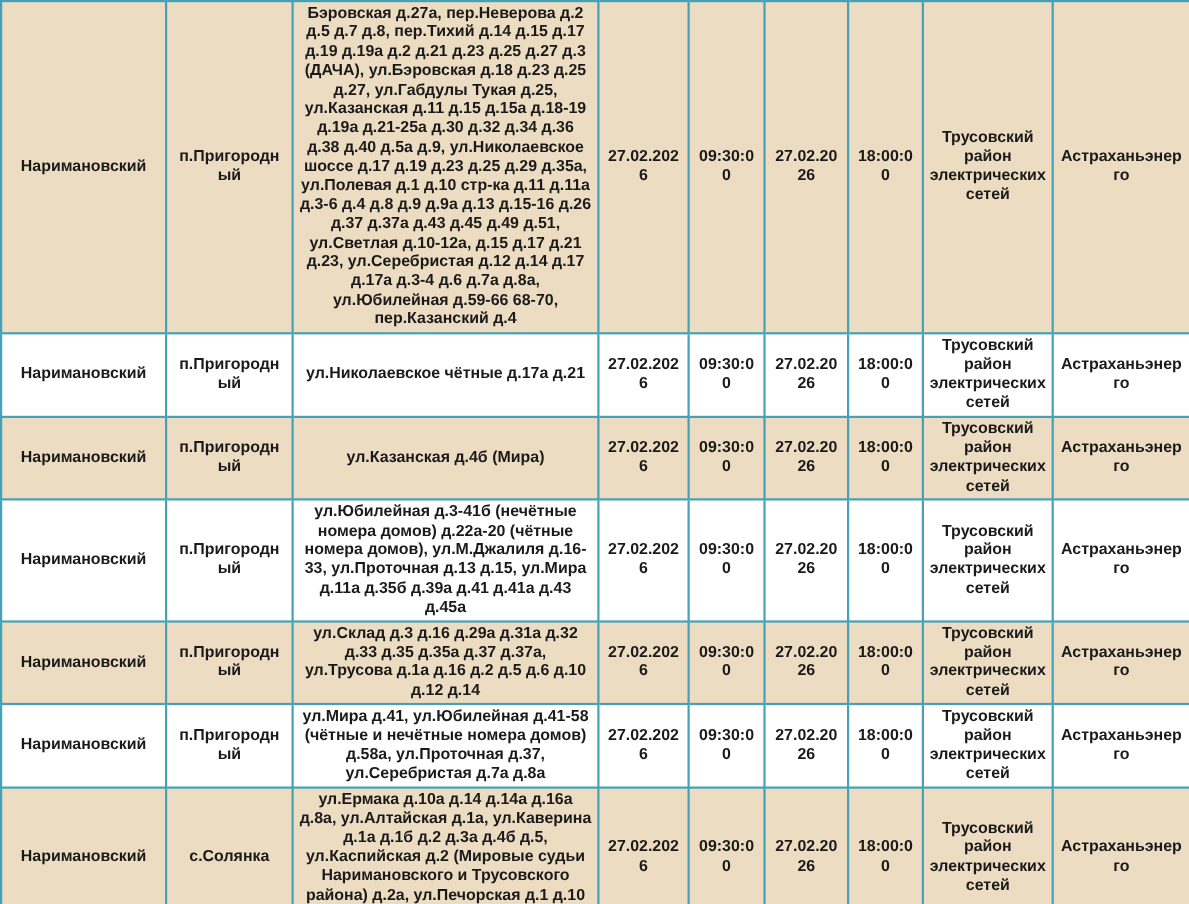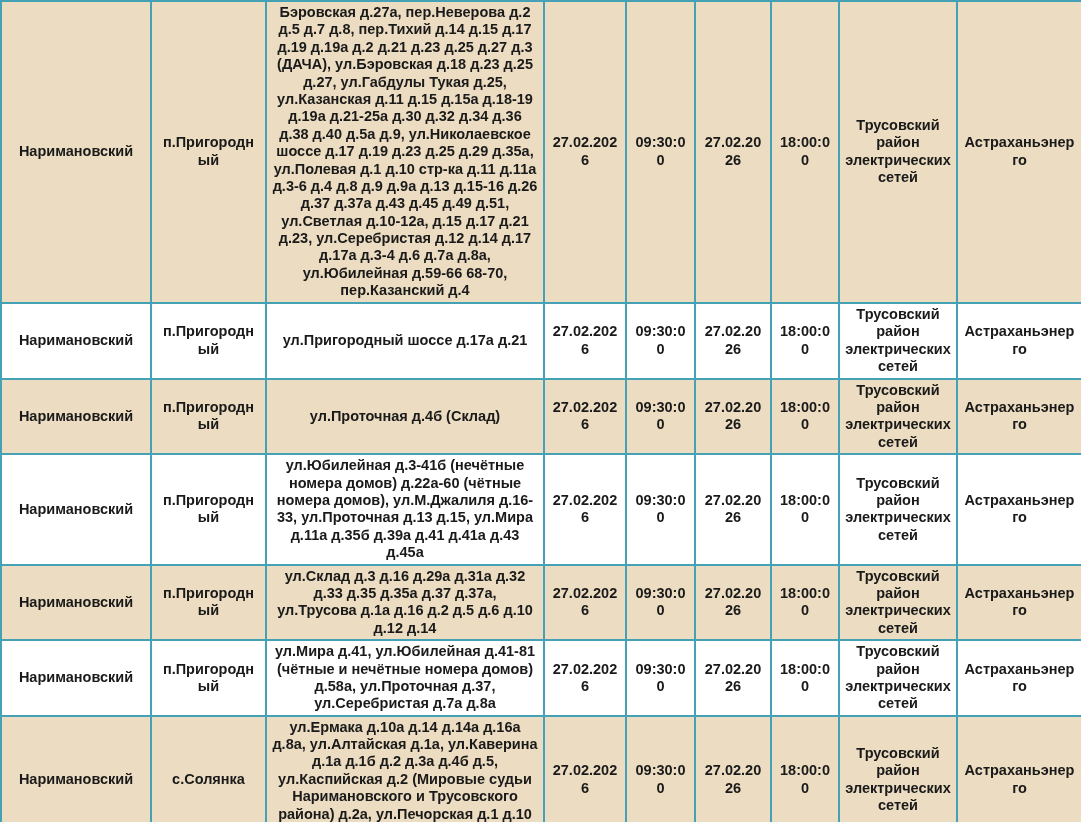--- a/index.html
+++ b/index.html
@@ -73,43 +73,43 @@
         <td class="col-date-start">27.02.2026</td>
         <td class="col-time-start">09:30:00</td>
         <td class="col-date-end">27.02.2026</td>
         <td class="col-time-end">18:00:00</td>
         <td class="col-network">Трусовский район электрических сетей</td>
         <td class="col-company">Астраханьэнерго</td>
       </tr>
       <tr>
         <td class="col-district">Наримановский</td>
         <td class="col-settlement">п.Пригородный</td>
-        <td class="col-addresses">ул.Пригородный шоссе д.17а д.21</td>
+        <td class="col-addresses">ул.Николаевское чётные д.17а д.21</td>
         <td class="col-date-start">27.02.2026</td>
         <td class="col-time-start">09:30:00</td>
         <td class="col-date-end">27.02.2026</td>
         <td class="col-time-end">18:00:00</td>
         <td class="col-network">Трусовский район электрических сетей</td>
         <td class="col-company">Астраханьэнерго</td>
       </tr>
       <tr>
         <td class="col-district">Наримановский</td>
         <td class="col-settlement">п.Пригородный</td>
-        <td class="col-addresses">ул.Проточная д.4б (Склад)</td>
+        <td class="col-addresses">ул.Казанская д.4б (Мира)</td>
         <td class="col-date-start">27.02.2026</td>
         <td class="col-time-start">09:30:00</td>
         <td class="col-date-end">27.02.2026</td>
         <td class="col-time-end">18:00:00</td>
         <td class="col-network">Трусовский район электрических сетей</td>
         <td class="col-company">Астраханьэнерго</td>
       </tr>
       <tr>
         <td class="col-district">Наримановский</td>
         <td class="col-settlement">п.Пригородный</td>
-        <td class="col-addresses">ул.Юбилейная д.3-41б (нечётные номера домов) д.22а-60 (чётные номера домов), ул.М.Джалиля д.16-33, ул.Проточная д.13 д.15, ул.Мира д.11а д.35б д.39а д.41 д.41а д.43 д.45а</td>
+        <td class="col-addresses">ул.Юбилейная д.3-41б (нечётные номера домов) д.22а-20 (чётные номера домов), ул.М.Джалиля д.16-33, ул.Проточная д.13 д.15, ул.Мира д.11а д.35б д.39а д.41 д.41а д.43 д.45а</td>
         <td class="col-date-start">27.02.2026</td>
         <td class="col-time-start">09:30:00</td>
         <td class="col-date-end">27.02.2026</td>
         <td class="col-time-end">18:00:00</td>
         <td class="col-network">Трусовский район электрических сетей</td>
         <td class="col-company">Астраханьэнерго</td>
       </tr>
       <tr>
         <td class="col-district">Наримановский</td>
         <td class="col-settlement">п.Пригородный</td>
@@ -117,21 +117,21 @@
         <td class="col-date-start">27.02.2026</td>
         <td class="col-time-start">09:30:00</td>
         <td class="col-date-end">27.02.2026</td>
         <td class="col-time-end">18:00:00</td>
         <td class="col-network">Трусовский район электрических сетей</td>
         <td class="col-company">Астраханьэнерго</td>
       </tr>
       <tr>
         <td class="col-district">Наримановский</td>
         <td class="col-settlement">п.Пригородный</td>
-        <td class="col-addresses">ул.Мира д.41, ул.Юбилейная д.41-81 (чётные и нечётные номера домов) д.58а, ул.Проточная д.37, ул.Серебристая д.7а д.8а</td>
+        <td class="col-addresses">ул.Мира д.41, ул.Юбилейная д.41-58 (чётные и нечётные номера домов) д.58а, ул.Проточная д.37, ул.Серебристая д.7а д.8а</td>
         <td class="col-date-start">27.02.2026</td>
         <td class="col-time-start">09:30:00</td>
         <td class="col-date-end">27.02.2026</td>
         <td class="col-time-end">18:00:00</td>
         <td class="col-network">Трусовский район электрических сетей</td>
         <td class="col-company">Астраханьэнерго</td>
       </tr>
       <tr>
         <td class="col-district">Наримановский</td>
         <td class="col-settlement">с.Солянка</td>

